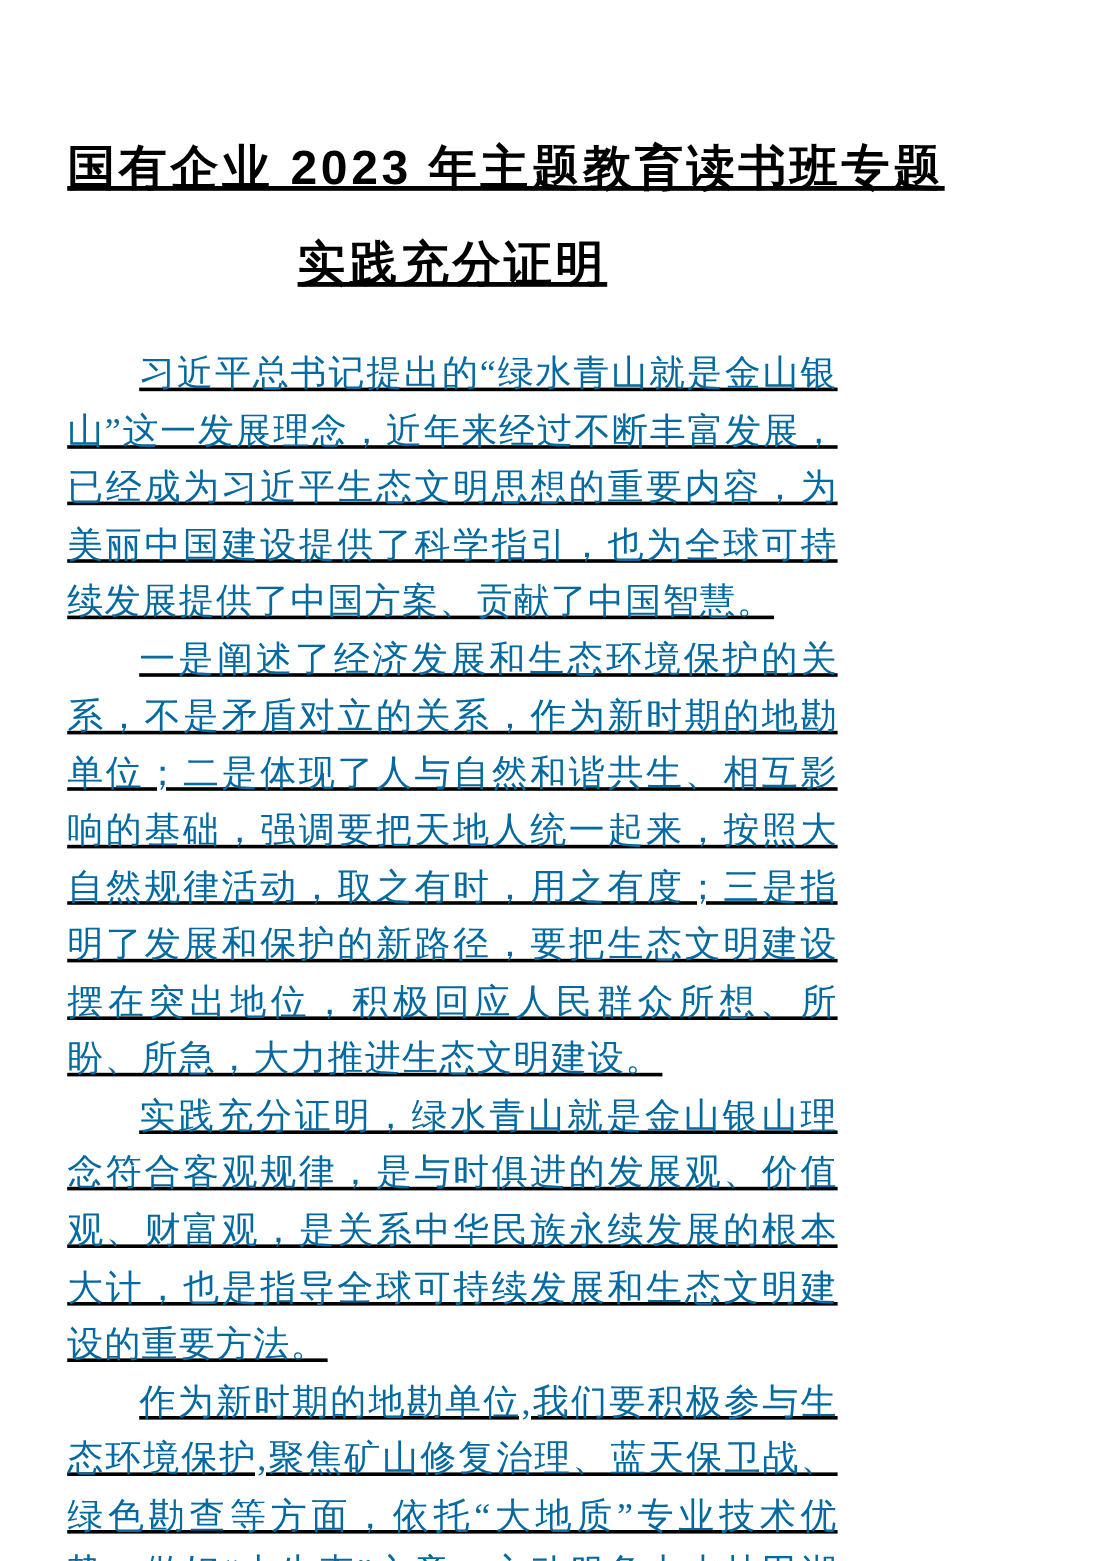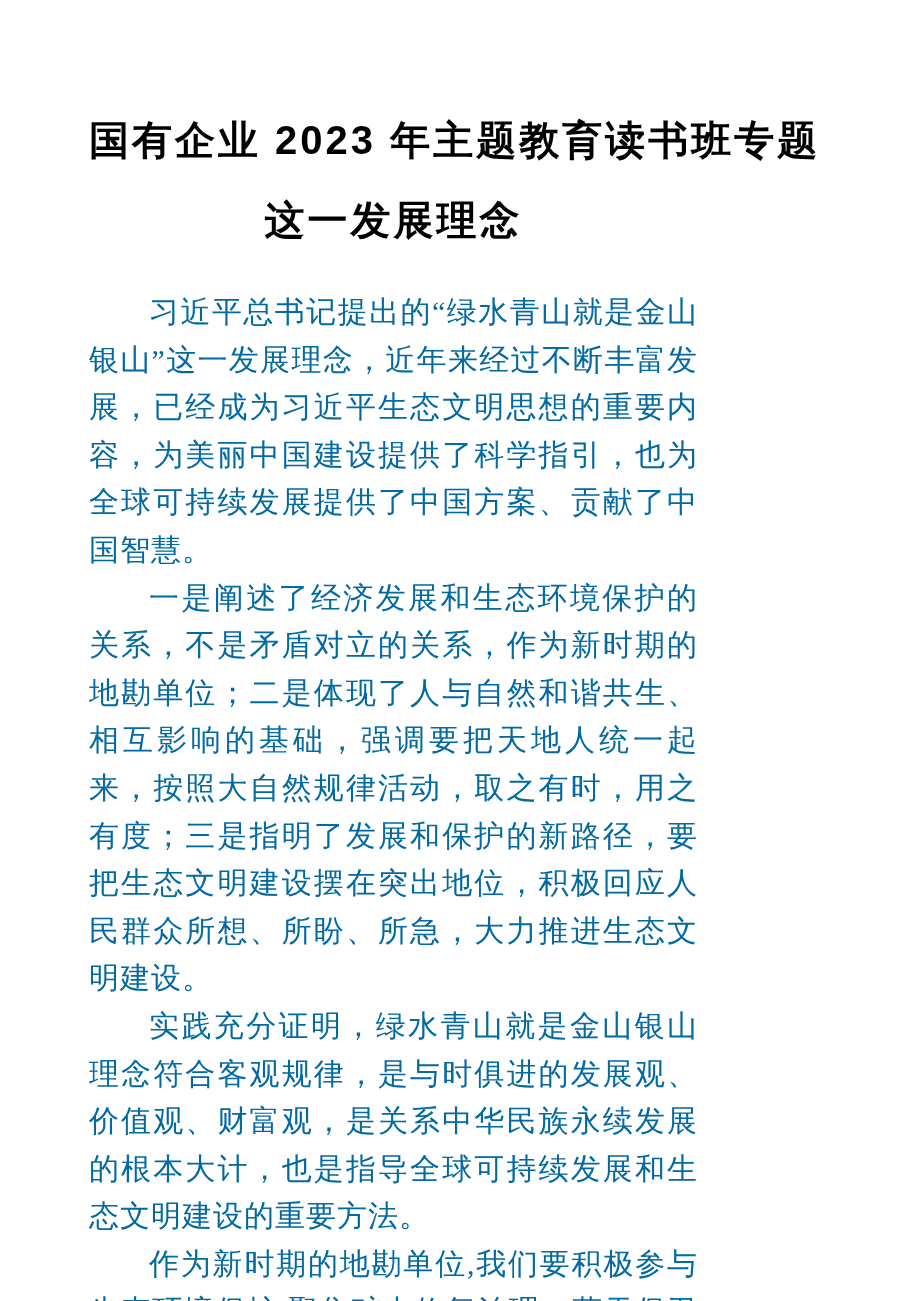--- a/index.html
+++ b/index.html
@@ -10,21 +10,22 @@
     width: 920px;
     height: 1301px;
     background: #ffffff;
     overflow: hidden;
   }
   .page {
     box-sizing: border-box;
     width: 816px;
     height: 1301px;
     background: #ffffff;
-    padding: 100px 118px 0 89px;
+    padding: 100px 118px 0 56px;
+    text-decoration: underline;
   }
   .doc-title {
     margin: 0 0 28px 0;
     text-align: center;
     font-family: "Liberation Sans", "DejaVu Sans", sans-serif;
     font-weight: 700;
     font-size: 40px;
     letter-spacing: 3px;
     color: #000000;
   }
@@ -46,21 +47,21 @@
     letter-spacing: 1px;
     word-break: break-all;
   }
 </style>
 </head>
 <body>
 
 <div class="page">
   <h1 class="doc-title">
     <span class="title-line">国有企业 2023 年主题教育读书班专题</span>
-    <span class="title-line">这一发展理念</span>
+    <span class="title-line">实践充分证明</span>
   </h1>
 
   <div class="doc-body">
 
       <p>习近平总书记提出的“绿水青山就是金山银山”这一发展理念，近年来经过不断丰富发展，已经成为习近平生态文明思想的重要内容，为美丽中国建设提供了科学指引，也为全球可持续发展提供了中国方案、贡献了中国智慧。</p>
 
       <p>一是阐述了经济发展和生态环境保护的关系，不是矛盾对立的关系，作为新时期的地勘单位；二是体现了人与自然和谐共生、相互影响的基础，强调要把天地人统一起来，按照大自然规律活动，取之有时，用之有度；三是指明了发展和保护的新路径，要把生态文明建设摆在突出地位，积极回应人民群众所想、所盼、所急，大力推进生态文明建设。</p>
 
       <p>实践充分证明，绿水青山就是金山银山理念符合客观规律，是与时俱进的发展观、价值观、财富观，是关系中华民族永续发展的根本大计，也是指导全球可持续发展和生态文明建设的重要方法。</p>
 

